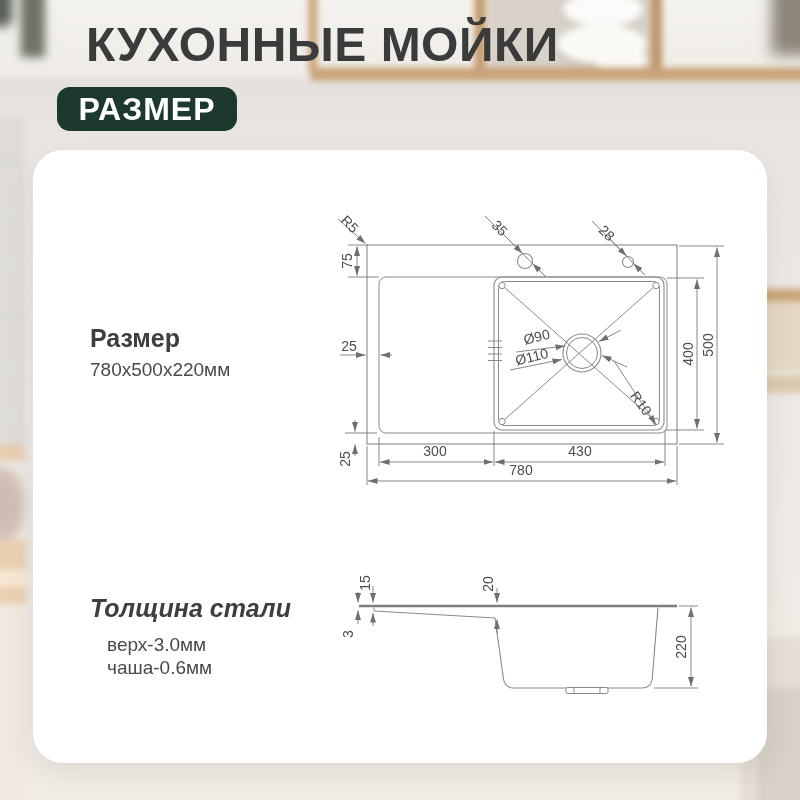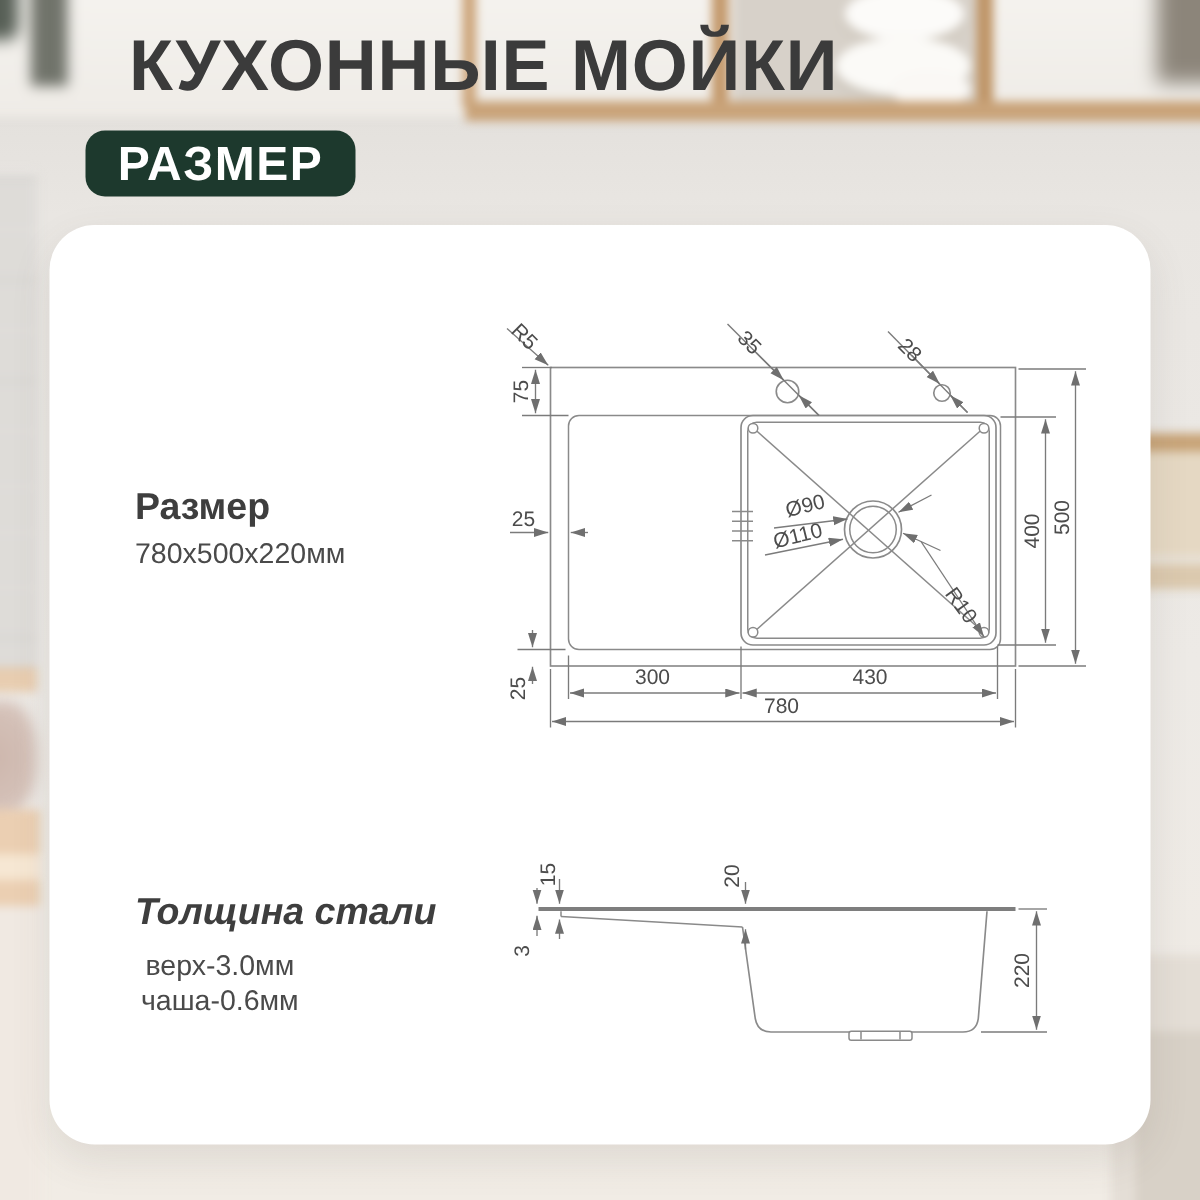--- a/index.html
+++ b/index.html
@@ -36,25 +36,25 @@
   
   .title{position:absolute;left:54px;top:20px;font-size:48px;line-height:1.05;font-weight:bold;
          color:#3b3b3b;letter-spacing:0.5px;margin-left:32px;}
   .badge{position:absolute;left:57px;top:87px;width:180px;height:44px;background:#1d392d;
          border-radius:13px;display:flex;align-items:center;justify-content:center;
          color:#ffffff;font-weight:bold;font-size:32px;letter-spacing:1px;}
   
   .card{position:absolute;left:33px;top:150px;width:734px;height:613px;background:#ffffff;
         border-radius:30px;box-shadow:0 10px 26px rgba(90,80,70,.12);}
   .sec-title{position:absolute;font-size:25px;font-weight:bold;color:#3e3e3e;}
-  .sec-text{position:absolute;font-size:19px;color:#4a4a4a;line-height:23px;text-align:center;}
+  .sec-text{position:absolute;font-size:19px;color:#4a4a4a;line-height:23px;}
   .size-title{left:90px;top:324px;}
   .size-value{left:90px;top:358px;}
   .thick-title{left:90px;top:594px;font-style:italic;}
-  .thick-lines{left:94px;top:633px;}
+  .thick-lines{left:107px;top:633px;}
   
   svg.draw{position:absolute;left:0;top:0;pointer-events:none;}
   .geo{stroke:#8a8a8a;stroke-width:1.1;fill:none;}
   .geo-thin{stroke:#8a8a8a;stroke-width:1;fill:none;}
   .dimline{stroke:#7b7b7b;stroke-width:0.9;fill:none;}
   .whitefill{fill:#ffffff;}
   text.dim{font-family:"Liberation Sans",sans-serif;font-size:14px;fill:#4c4c4c;}
 </style>
 </head>
 <body>

